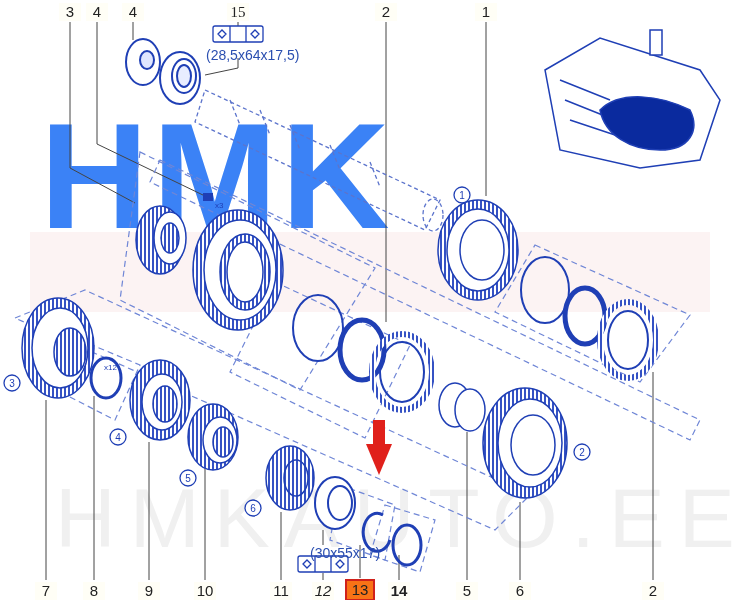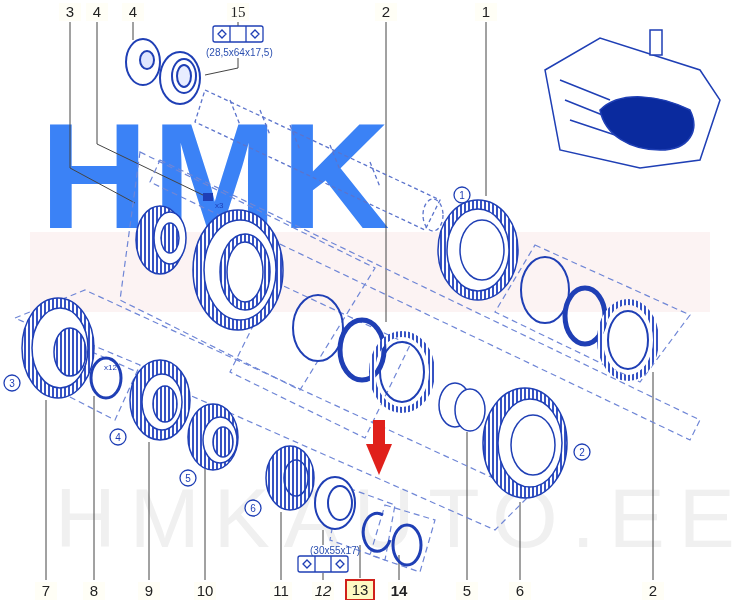--- a/index.html
+++ b/index.html
@@ -1,20 +1,20 @@
 <!DOCTYPE html>
 <html><head>
 <meta charset="utf-8">
 <style>
   html, body { margin: 0; padding: 0; background: #ffffff; }
   body { width: 739px; height: 600px; position: relative; overflow: hidden; font-family: "Liberation Sans", sans-serif; }
   #stage { position: absolute; left: 0; top: 0; width: 739px; height: 600px; }
   .callout { position: absolute; font-size: 15px; color: #222; text-align: center; width: 22px; line-height: 18px; background: #fffef6; }
-  .callout.hl { background: #fef9c3; border: 2px solid #d0211b; width: 26px; line-height: 18px; }
-  .dim { position: absolute; font-size: 10px; color: #2b4fb0; white-space: nowrap; }
+  .callout.hl { background: #f97316; border: 2px solid #d0211b; width: 26px; line-height: 18px; }
+  .dim { position: absolute; font-size: 14px; color: #2b4fb0; white-space: nowrap; }
   .wm { position: absolute; font-family: "Liberation Sans", sans-serif; font-weight: bold; color: #eeeeee; letter-spacing: 4px; white-space: nowrap; }
 </style>
 </head>
 <body>
 
 <div id="stage">
 
   <div class="wm" style="left:40px; top:90px; font-size:150px; color:#3b82f6;">HMK</div>
   <div style="position:absolute; left:30px; top:232px; width:680px; height:80px; background:#fbeeee; opacity:.7;"></div>
   <div class="wm" style="left:55px; top:470px; font-size:84px; font-weight:normal; color:#f0f0f0; letter-spacing:14px;">HMKAUTO.EE</div>

